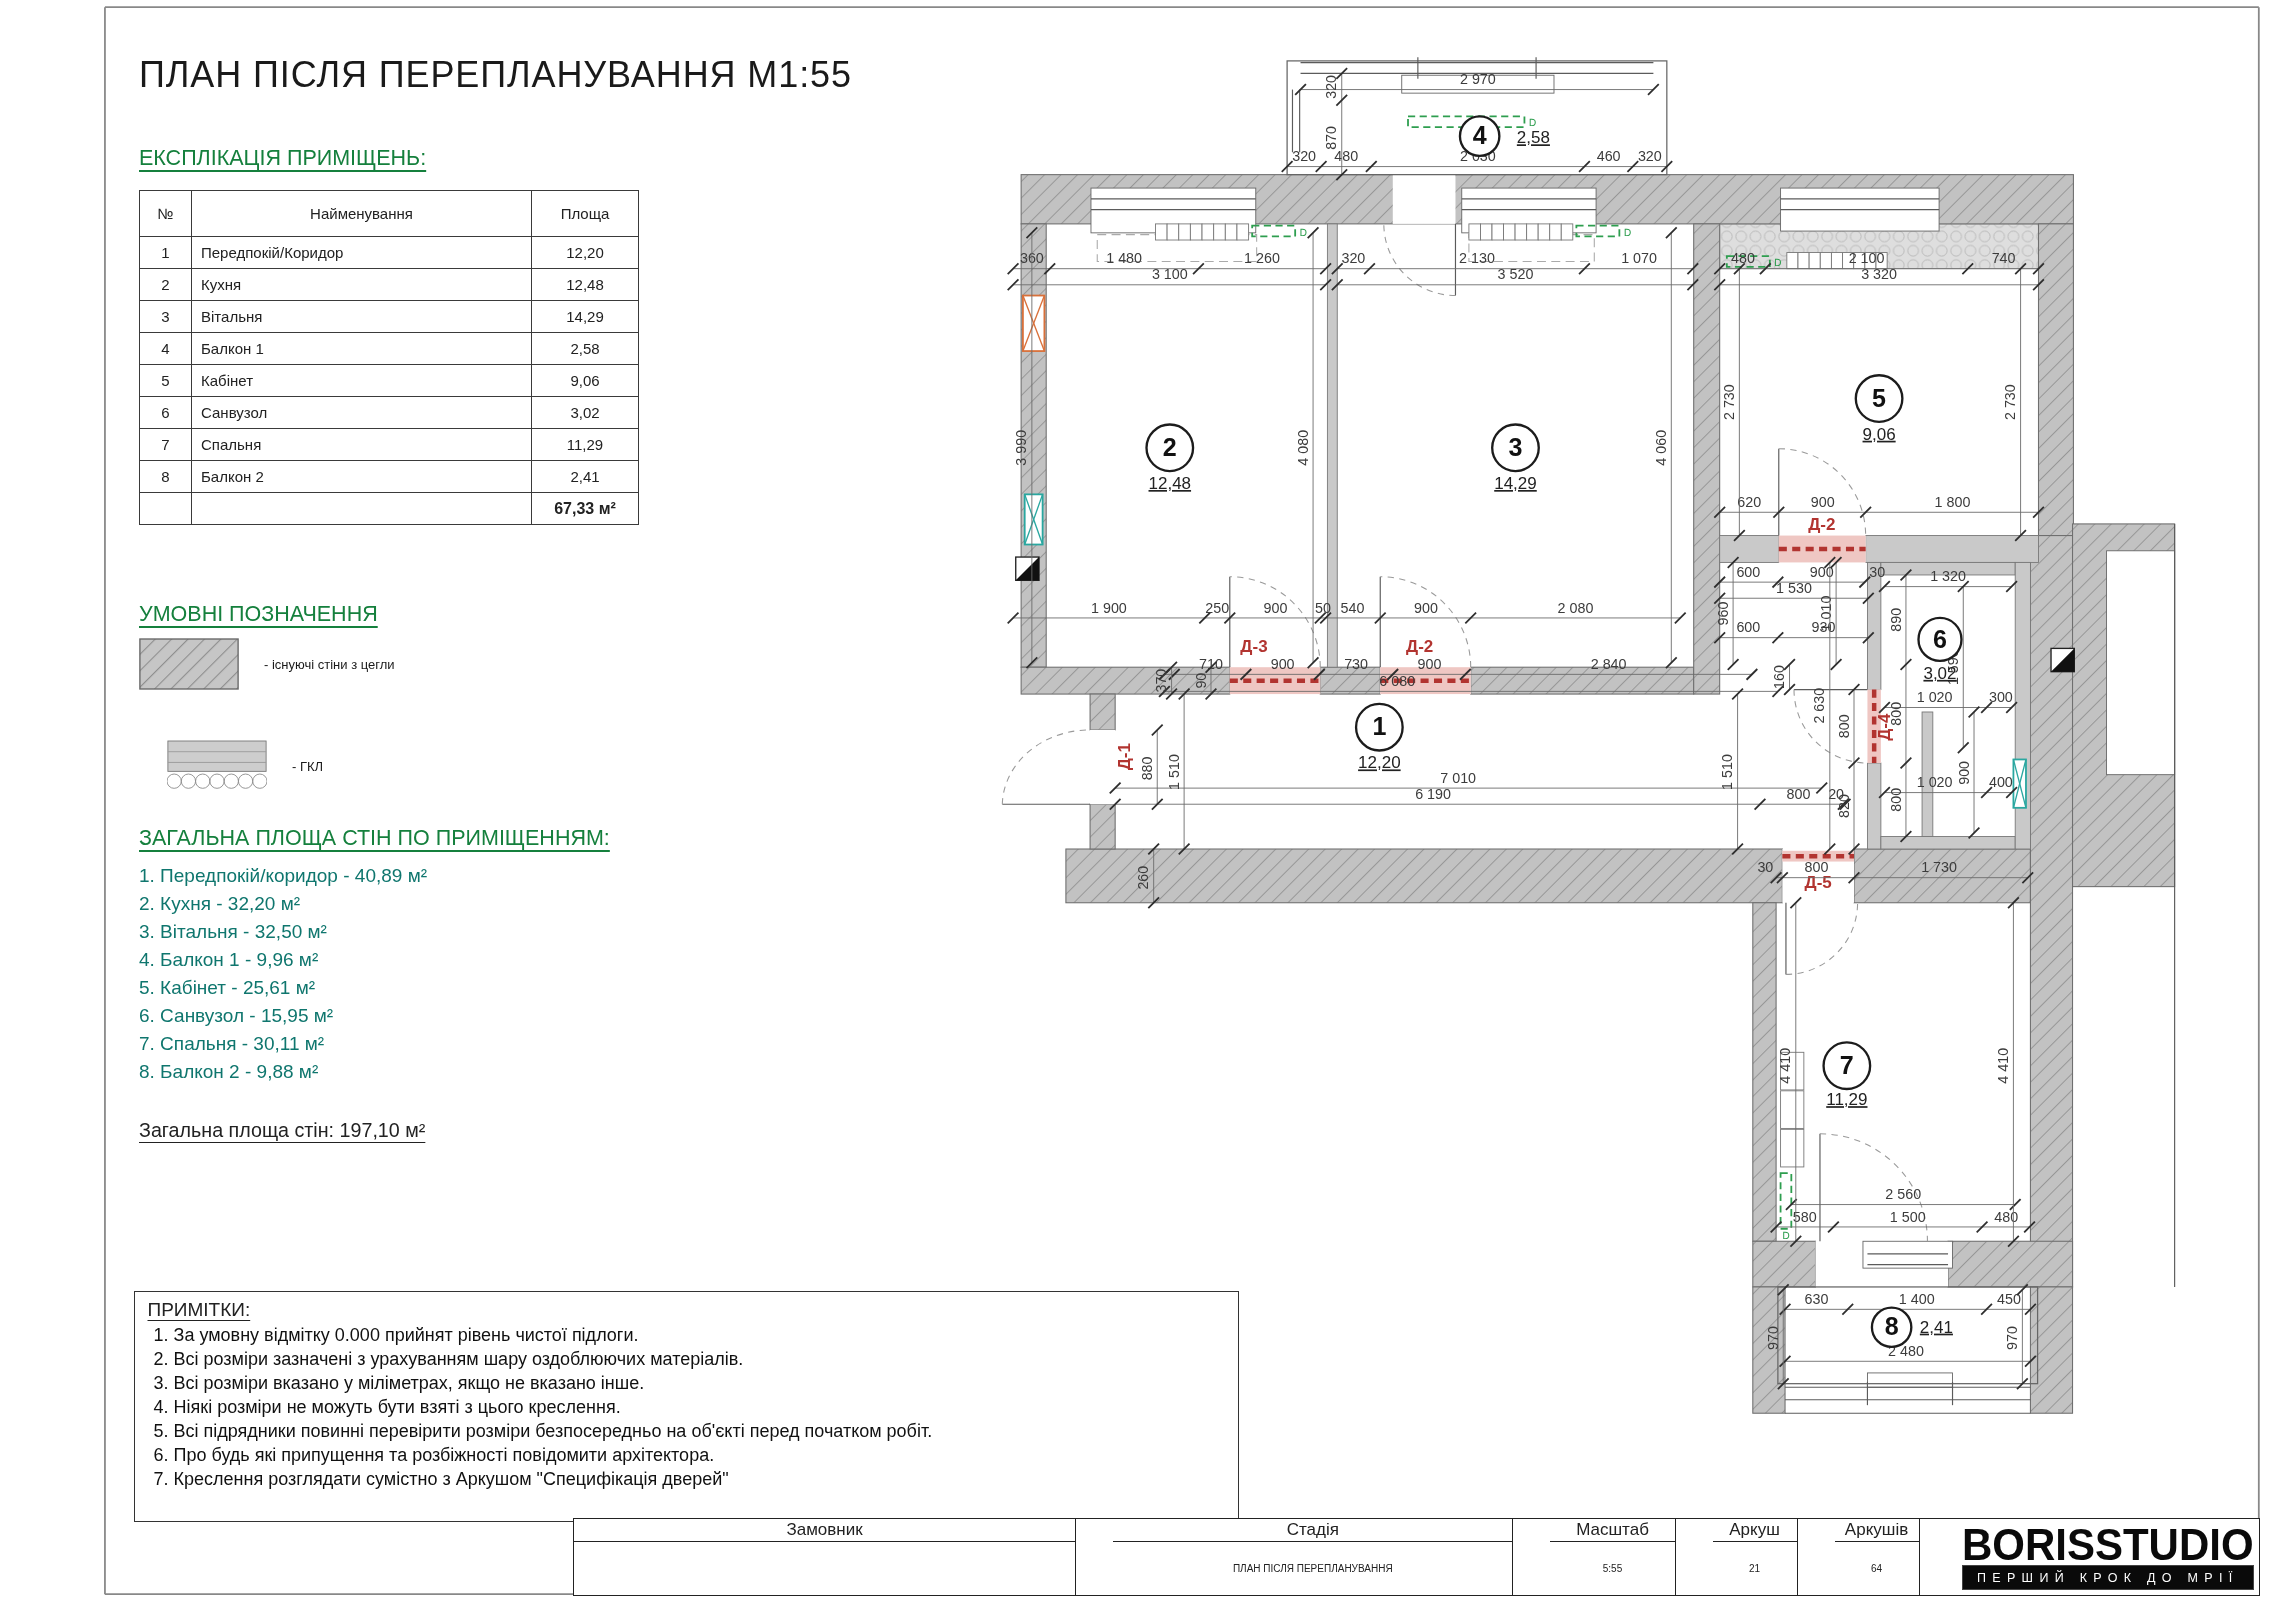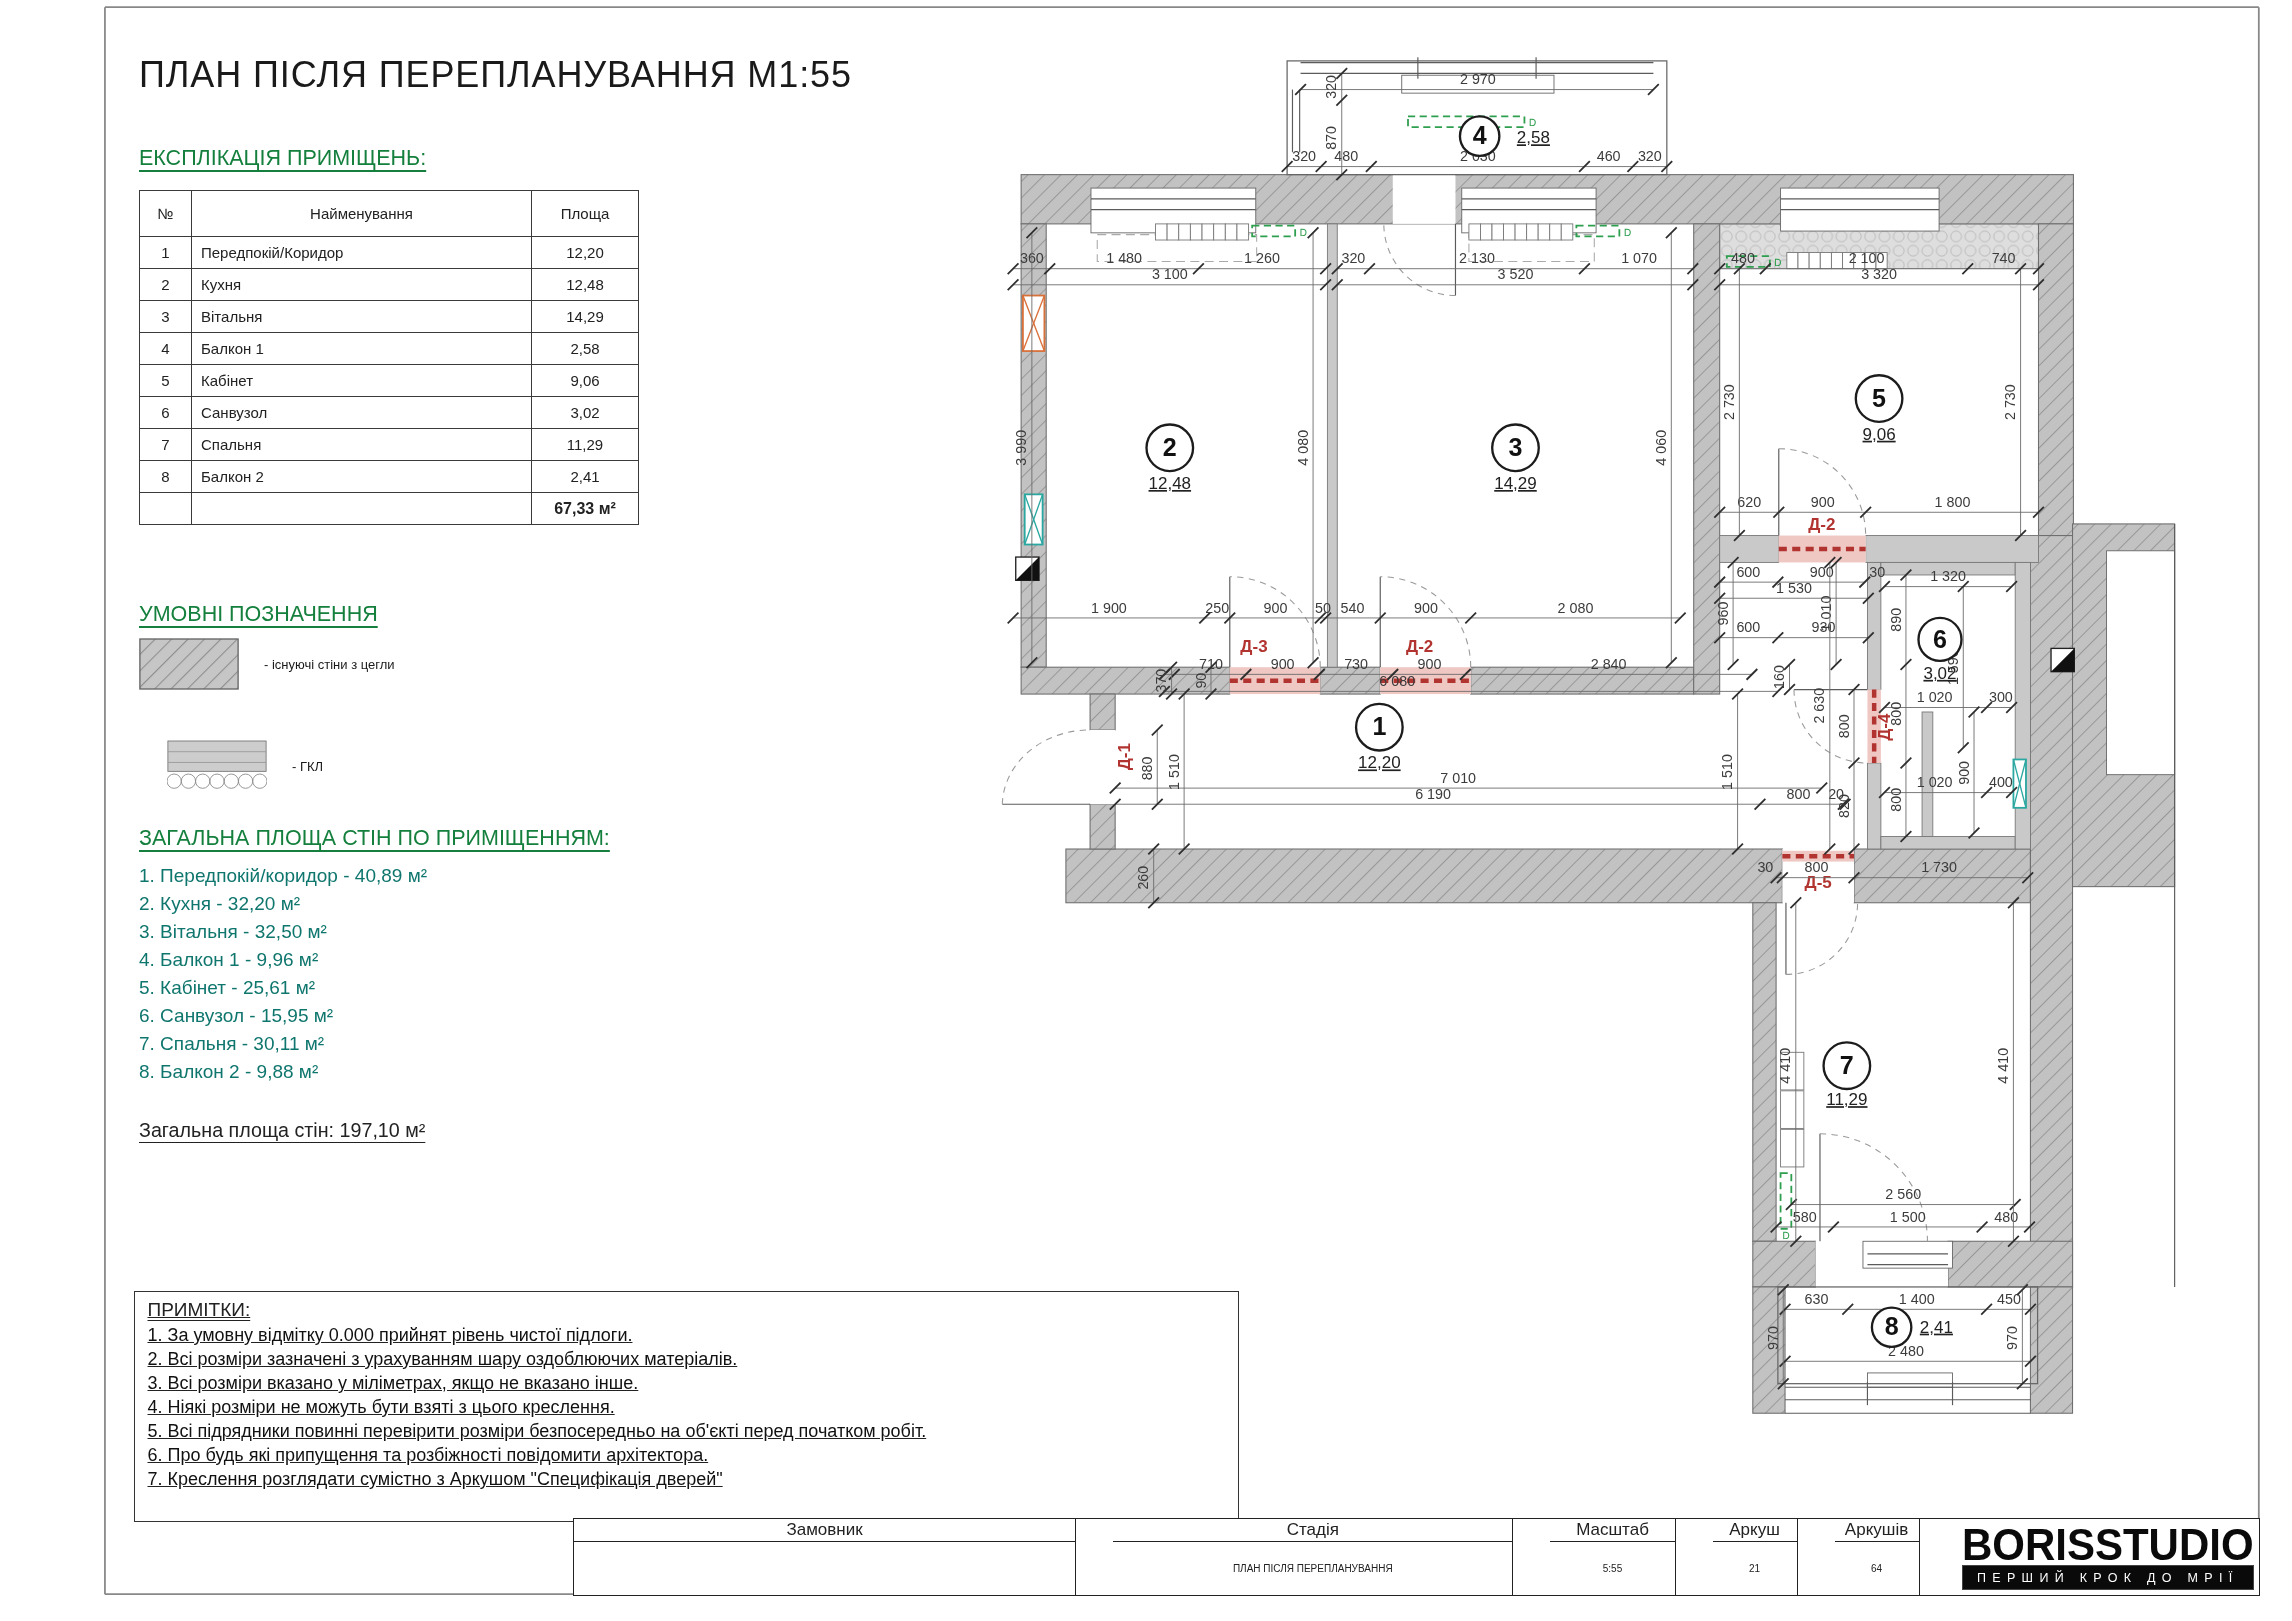--- a/index.html
+++ b/index.html
@@ -19,21 +19,21 @@
   table.expl tr.total td{font-weight:700;font-size:16px;}
   
   .legend-row{display:flex;align-items:center;gap:25px;}
   .legend-label{font-size:13px;color:#1a1a1a;white-space:nowrap;}
   
   .wall-list div{font-size:19px;line-height:28px;color:#0f766e;white-space:nowrap;}
   .wall-total{font-size:19.7px;text-decoration:underline;text-underline-offset:4.5px;white-space:nowrap;}
   
   .notes{border:1.8px solid #333;padding:7.2px 12.5px;background:#fff;}
   .notes .nh{font-size:19px;text-decoration:underline;text-underline-offset:3.6px;margin-bottom:1.8px;}
-  .notes div.item{font-size:18px;line-height:24px;white-space:nowrap;color:#111;}
+  .notes div.item{font-size:18px;line-height:24px;white-space:nowrap;color:#111;margin-left:6px;}
   
   .tb{position:absolute;display:flex;border:1.8px solid #222;background:#fff;gap:37px;}
   .tb .col{border-right:1.8px solid #222;display:flex;flex-direction:column;}
   .tb .col:last-child{border-right:none;}
   .tb .lab{border-bottom:1.8px solid #222;height:22.4px;display:flex;align-items:center;justify-content:center;font-size:17px;}
   .tb .val{flex:1;display:flex;align-items:center;justify-content:center;font-size:10px;}
   .logo-cell{display:flex;flex-direction:column;align-items:stretch;justify-content:center;padding:1.8px 5.4px;}
   .logo-word{font-size:42px;font-weight:800;letter-spacing:0px;text-align:center;line-height:41px;color:#0a0a0a;transform:scaleY(1.05);white-space:nowrap;}
   .logo-band{background:#0a0a0a;color:#fff;text-align:center;font-size:12.5px;letter-spacing:6.3px;padding:4.5px 0 3.6px 0;border:1.8px solid #444;white-space:nowrap;}
   svg text{font-family:"Liberation Sans",sans-serif;}
@@ -145,21 +145,21 @@
       <div>2. Кухня - 32,20 м²</div>
       <div>3. Вітальня - 32,50 м²</div>
       <div>4. Балкон 1 - 9,96 м²</div>
       <div>5. Кабінет - 25,61 м²</div>
       <div>6. Санвузол - 15,95 м²</div>
       <div>7. Спальня - 30,11 м²</div>
       <div>8. Балкон 2 - 9,88 м²</div>
     </div>
   <div class="abs wall-total" style="left:139px;top:1119px;">Загальна площа стін: 197,10 м²</div>
 
-  <div class="abs notes" style="left:134px;top:1291px;width:1078px;height:215px;text-decoration:underline;">
+  <div class="abs notes" style="left:134px;top:1291px;width:1078px;height:215px;">
     <div class="nh">ПРИМІТКИ:</div>
     <div id="notes-list">
         <div class="item">1. За умовну відмітку 0.000 прийнят рівень чистої підлоги.</div>
         <div class="item">2. Всі розміри зазначені з урахуванням шару оздоблюючих матеріалів.</div>
         <div class="item">3. Всі розміри вказано у міліметрах, якщо не вказано інше.</div>
         <div class="item">4. Ніякі розміри не можуть бути взяті з цього креслення.</div>
         <div class="item">5. Всі підрядники повинні перевірити розміри безпосередньо на об'єкті перед початком робіт.</div>
         <div class="item">6. Про будь які припущення та розбіжності повідомити архітектора.</div>
         <div class="item">7. Креслення розглядати сумістно з Аркушом "Специфікація дверей"</div>
       </div>

